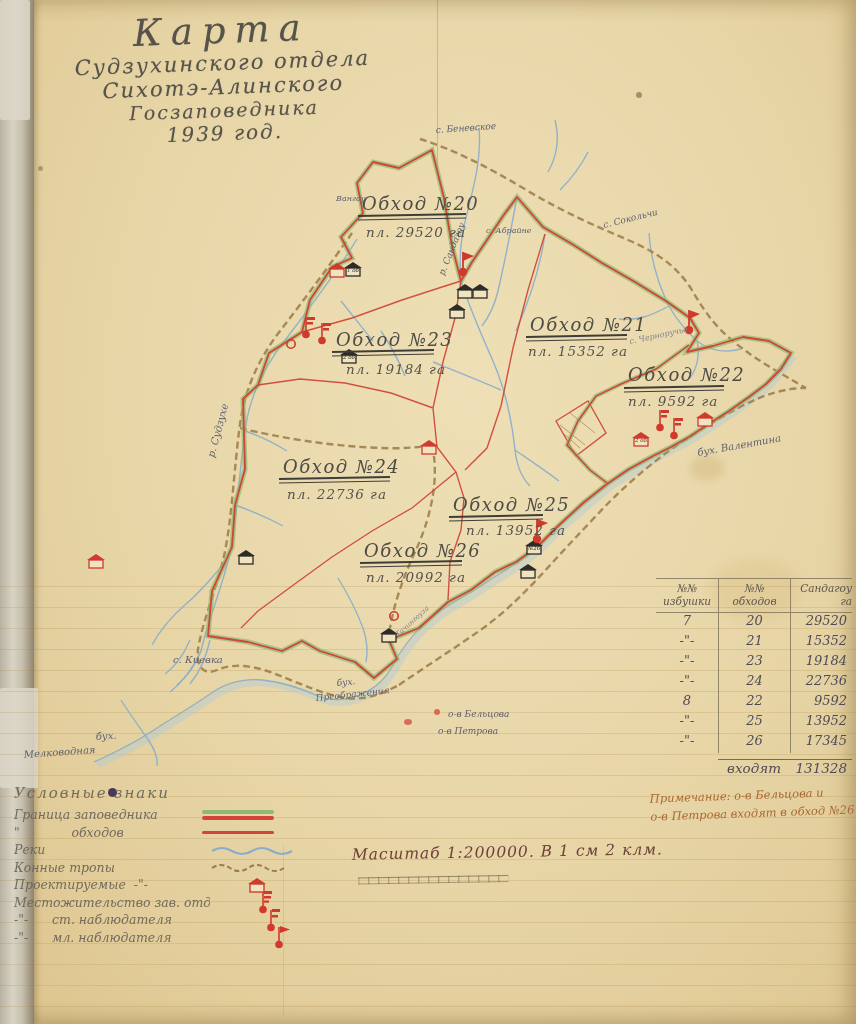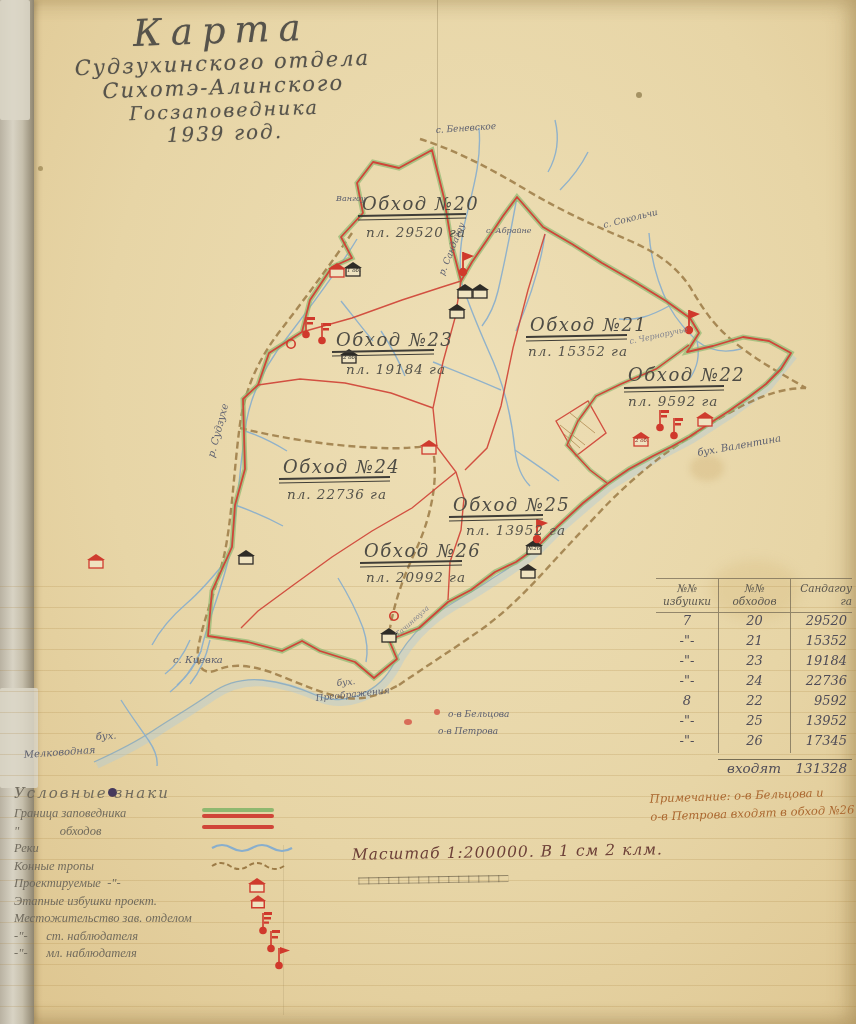--- a/index.html
+++ b/index.html
@@ -43,21 +43,21 @@
   .c2{width:72px;text-align:center;border-left:1px solid rgba(110,100,80,.7);}
   .c3{width:62px;text-align:right;padding-right:5px;border-left:1px solid rgba(110,100,80,.7);}
   .thead .tc{font-size:10.5px;line-height:1.25;padding:3px 0 4px;color:#5a564e;border-bottom:1px solid rgba(110,100,80,.7);}
   .tbody .trow{height:20px;font-size:13px;}
   .ttotal{height:24px;font-size:13.5px;margin-top:6px;}
   .ttotal .c2,.ttotal .c3{border-top:1px solid rgba(90,82,64,.8);border-left:none;}
   .tnote{margin-top:4px;transform:rotate(-2deg);color:#ab6830;font-size:11.5px;line-height:1.55;width:210px;margin-left:-6px;}
   
   .legend{position:absolute;left:14px;top:784px;width:348px;color:rgba(108,102,90,.95);font-style:italic;}
   .lg-head{font-size:15px;letter-spacing:2px;margin-bottom:4px;}
-  .lg-row{display:flex;align-items:flex-start;height:17.5px;font-size:12.5px;white-space:pre;font-family:Liberation Serif, serif;}
+  .lg-row{display:flex;align-items:center;height:17.5px;font-size:12.5px;white-space:pre;}
   .lg-label{flex:0 0 196px;overflow:hidden;}
   .lg-sym{display:flex;align-items:center;}
   .swatch{display:inline-block;}
   .bar{display:block;width:72px;height:4.5px;border-radius:2px;margin:1.5px 0;}
   .bar.green{background:#8fb870;}
   .bar.red{background:#d04538;}
   
   .scale{position:absolute;left:352px;top:843px;color:#6d4038;font-style:italic;font-size:15.5px;letter-spacing:1px;transform:rotate(-1deg);}
   .scale-bar{margin-top:14px;margin-left:6px;width:150px;height:5px;
     border-top:1px solid rgba(90,80,60,.6);border-bottom:1px solid rgba(90,80,60,.45);
@@ -364,29 +364,20 @@
     <div class="lg-row">
       <span class="lg-label">Проектируемые  -"-</span>
       <span class="lg-sym" style="margin-left:34px;color:#cf3b2e">
         <svg width="26" height="18" viewBox="-2 -2 22 18">
             <polygon points="0,6 9,0 18,6" fill="currentColor"></polygon>
             <rect x="2" y="6" width="14" height="8" fill="#efe3c0" stroke="currentColor" stroke-width="1.4"></rect>
           </svg>
       </span>
     </div>
     <div class="lg-row">
-      <span class="lg-label">Этапные избушки проект.</span>
-      <span class="lg-sym" style="margin-left:38px;color:#cf3b2e">
-        <svg width="20" height="15" viewBox="-1 -1 15 12">
-            <polygon points="0,4.5 6.5,0 13,4.5" fill="currentColor"></polygon>
-            <rect x="1.5" y="4.5" width="10" height="5.5" fill="#efe3c0" stroke="currentColor" stroke-width="1.2"></rect>
-          </svg>
-      </span>
-    </div>
-    <div class="lg-row">
       <span class="lg-label">Местожительство зав. отделом</span>
       <span class="lg-sym" style="margin-left:48px;color:#d0392c">
         <svg width="16" height="24" viewBox="-5 -17 16 24">
             <line x1="0" y1="0" x2="0" y2="-15" stroke="currentColor" stroke-width="1.6"></line>
             <rect x="1" y="-16" width="8" height="3" fill="currentColor"></rect>
             <rect x="1" y="-11" width="7" height="2.5" fill="currentColor"></rect>
             <rect x="1" y="-6.5" width="5" height="2.2" fill="currentColor"></rect>
             <circle cx="0" cy="2.5" r="3.8" fill="currentColor"></circle>
           </svg>
       </span>

